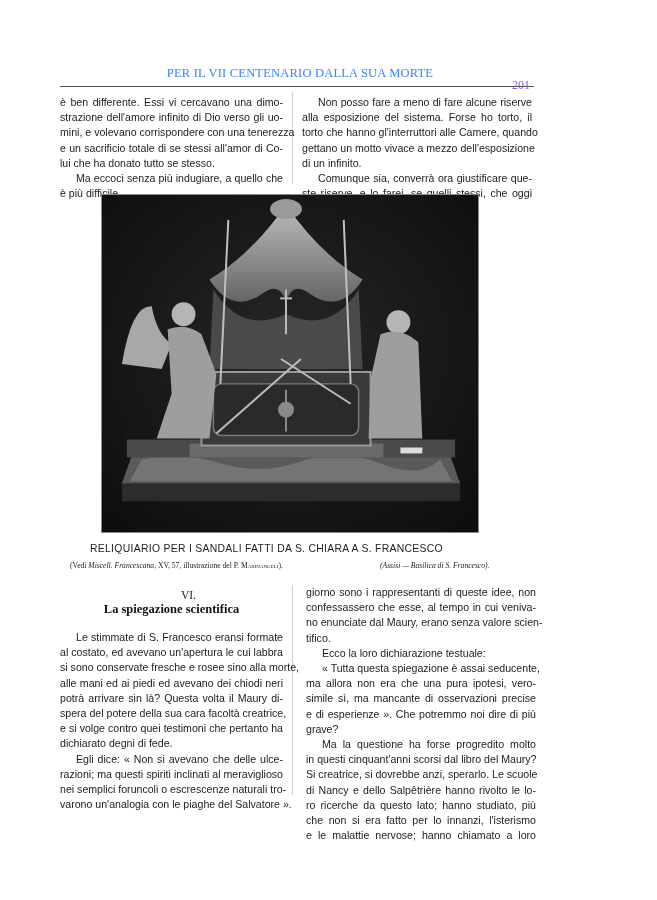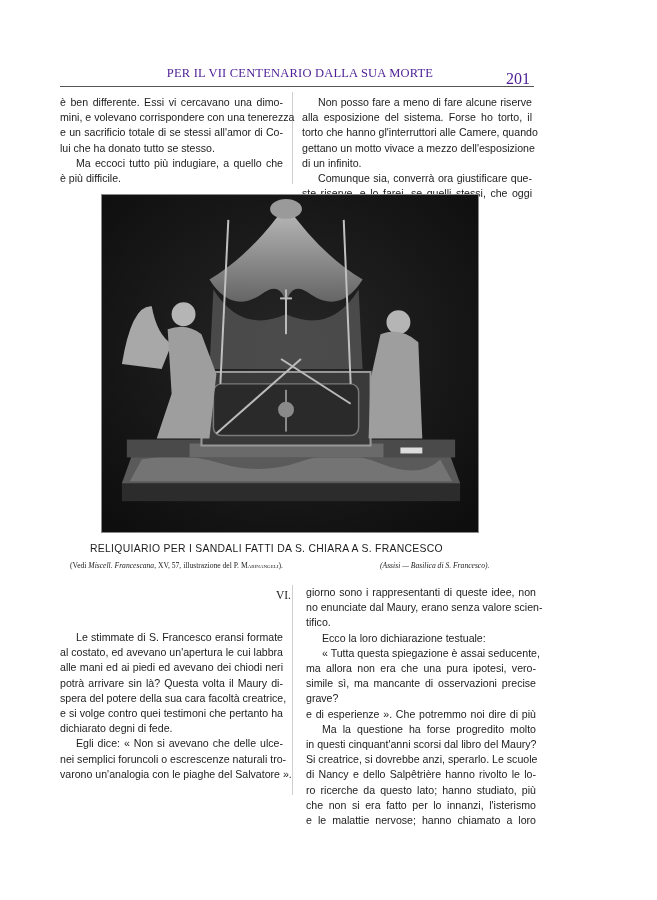--- a/index.html
+++ b/index.html
@@ -1,21 +1,21 @@
 <!DOCTYPE html>
 <html><head>
   <meta charset="utf-8">
   <style>
     html, body { margin: 0; padding: 0; background: #ffffff; }
     body { width: 657px; height: 900px; position: relative; overflow: hidden;
            font-family: "Liberation Serif", serif; color: #1a1a1a; }
     .runhead { position: absolute; top: 66px; left: 70px; width: 460px; height: 16px; }
     .runhead .title { position: absolute; left: 0; right: 0; text-align: center;
-           font-size: 12.5px; letter-spacing: 0.2px; color: #4c1d95; }
-    .runhead .pageno { position: absolute; right: 0; top: 4px; font-size: 16px; color: #4c1d95; }
+           font-size: 12.5px; letter-spacing: 0.2px; color: #3b82f6; }
+    .runhead .pageno { position: absolute; right: 0; top: 12px; font-size: 12px; color: #8b5cf6; }
     .rule { position: absolute; left: 60px; top: 86px; width: 474px; height: 1px; background: #555; }
 
     .col { position: absolute; font-family: "Liberation Sans", sans-serif;
            font-size: 10.6px; line-height: 15.2px; text-align: justify; color: #1c1c1c; }
     .col p { margin: 0; }
     .col .ln { display: block; text-align: justify; text-align-last: justify; white-space: nowrap; }
     .col .ln.last { text-align-last: left; }
 
     .col-tl { left: 60px; top: 95px; width: 223px; }
     .col-tr { left: 302px; top: 95px; width: 230px; }
@@ -32,45 +32,46 @@
 
     .caption { position: absolute; left: 90px; top: 543px; width: 480px; 
                font-family: "Liberation Sans", sans-serif; font-size: 10.4px; letter-spacing: 0.3px; color: #1c1c1c; }
     .credit-l { position: absolute; left: 70px; top: 561px; font-family: "Liberation Serif", serif;
                 font-size: 7.6px; color: #222; text-align: center; }
     .credit-r { position: absolute; left: 380px; top: 561px; font-family: "Liberation Serif", serif;
                 font-size: 7.6px; font-style: italic; color: #222; }
     .credit-l i { font-style: italic; }
     .sc { font-variant: small-caps; }
 
-    .sec-num { position: absolute; left: 68px; width: 223px; top: 589px; text-align: right;
+    .sec-num { position: absolute; left: 77px; width: 223px; top: 589px; text-align: center;
                font-family: "Liberation Serif", serif; font-size: 11.5px; color: #222; }
     .sec-title { position: absolute; left: 60px; width: 223px; top: 602px; text-align: center;
                  font-family: "Liberation Serif", serif; font-weight: bold; font-size: 12.5px; line-height: 15px; color: #111; }
   </style>
 </head>
 <body>
 
 <div class="runhead">
   <span class="title">PER IL VII CENTENARIO DALLA SUA MORTE</span>
   <span class="pageno">201</span>
 </div>
 <div class="rule"></div>
 
 <div class="vdiv top"></div>
 
 <div class="col col-tl">
   <p>
     <span class="ln">è ben differente. Essi vi cercavano una dimo-</span>
+    <span class="ln">strazione dell'amore infinito di Dio verso gli uo-</span>
     <span class="ln">mini, e volevano corrispondere con una tenerezza</span>
     <span class="ln">e un sacrificio totale di se stessi all'amor di Co-</span>
     <span class="ln last">lui che ha donato tutto se stesso.</span>
   </p>
   <p>
-    <span class="ln" style="padding-left:16px">Ma eccoci tutto più indugiare, a quello che</span>
+    <span class="ln" style="padding-left:16px">Ma eccoci senza più indugiare, a quello che</span>
     <span class="ln last">è più difficile.</span>
   </p>
 </div>
 
 <div class="col col-tr">
   <p>
     <span class="ln" style="padding-left:16px">Non posso fare a meno di fare alcune riserve</span>
     <span class="ln">alla esposizione del sistema. Forse ho torto, il</span>
     <span class="ln">torto che hanno gl'interruttori alle Camere, quando</span>
     <span class="ln">gettano un motto vivace a mezzo dell'esposizione</span>
@@ -132,56 +133,60 @@
 </div>
 
 <div class="caption">RELIQUIARIO PER I SANDALI FATTI DA S. CHIARA A S. FRANCESCO</div>
 <div class="credit-l">
   <span>(Vedi </span><i>Miscell. Francescana</i><span>, XV, 57, illustrazione del P. </span><span class="sc">Marinangeli</span><span>).</span>
 </div>
 <div class="credit-r">(Assisi — Basilica di S. Francesco).</div>
 
 <div class="sec-num">VI.</div>
 <div class="sec-title">
+  <div>La spiegazione scientifica</div>
 </div>
 
 <div class="vdiv bot"></div>
 
 <div class="col col-bl">
   <p>
     <span class="ln" style="padding-left:16px">Le stimmate di S. Francesco eransi formate</span>
     <span class="ln">al costato, ed avevano un'apertura le cui labbra</span>
+    <span class="ln">si sono conservate fresche e rosee sino alla morte,</span>
     <span class="ln">alle mani ed ai piedi ed avevano dei chiodi neri</span>
     <span class="ln">potrà arrivare sin là? Questa volta il Maury di-</span>
     <span class="ln">spera del potere della sua cara facoltà creatrice,</span>
     <span class="ln">e si volge contro quei testimoni che pertanto ha</span>
     <span class="ln last">dichiarato degni di fede.</span>
   </p>
   <p>
     <span class="ln" style="padding-left:16px">Egli dice: « Non si avevano che delle ulce-</span>
+    <span class="ln">razioni; ma questi spiriti inclinati al meraviglioso</span>
     <span class="ln">nei semplici foruncoli o escrescenze naturali tro-</span>
     <span class="ln">varono un'analogia con le piaghe del Salvatore ».</span>
   </p>
 </div>
 
 <div class="col col-br">
   <p>
     <span class="ln">giorno sono i rappresentanti di queste idee, non</span>
+    <span class="ln">confessassero che esse, al tempo in cui veniva-</span>
     <span class="ln">no enunciate dal Maury, erano senza valore scien-</span>
     <span class="ln last">tifico.</span>
   </p>
   <p>
     <span class="ln last" style="padding-left:16px">Ecco la loro dichiarazione testuale:</span>
   </p>
   <p>
     <span class="ln" style="padding-left:16px">« Tutta questa spiegazione è assai seducente,</span>
     <span class="ln">ma allora non era che una pura ipotesi, vero-</span>
     <span class="ln">simile sì, ma mancante di osservazioni precise</span>
+    <span class="ln">e di esperienze ». Che potremmo noi dire di più</span>
     <span class="ln last">grave?</span>
-    <span class="ln">e di esperienze ». Che potremmo noi dire di più</span>
   </p>
   <p>
     <span class="ln" style="padding-left:16px">Ma la questione ha forse progredito molto</span>
     <span class="ln">in questi cinquant'anni scorsi dal libro del Maury?</span>
     <span class="ln">Si creatrice, si dovrebbe anzi, sperarlo. Le scuole</span>
     <span class="ln">di Nancy e dello Salpêtrière hanno rivolto le lo-</span>
     <span class="ln">ro ricerche da questo lato; hanno studiato, più</span>
     <span class="ln">che non si era fatto per lo innanzi, l'isterismo</span>
     <span class="ln">e le malattie nervose; hanno chiamato a loro</span>
   </p>

